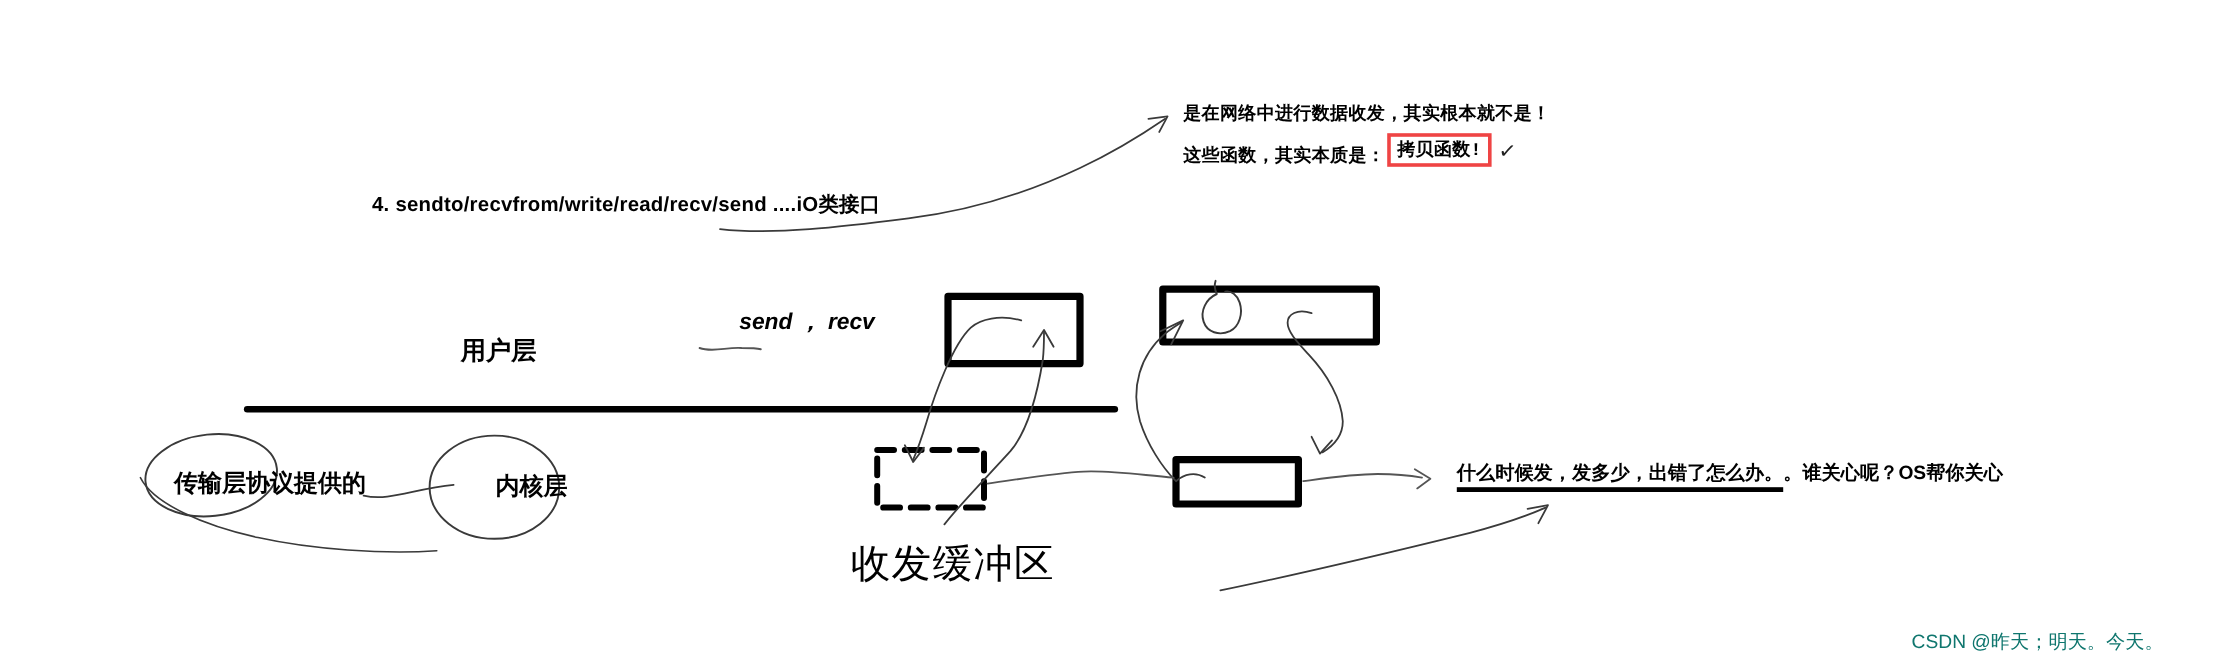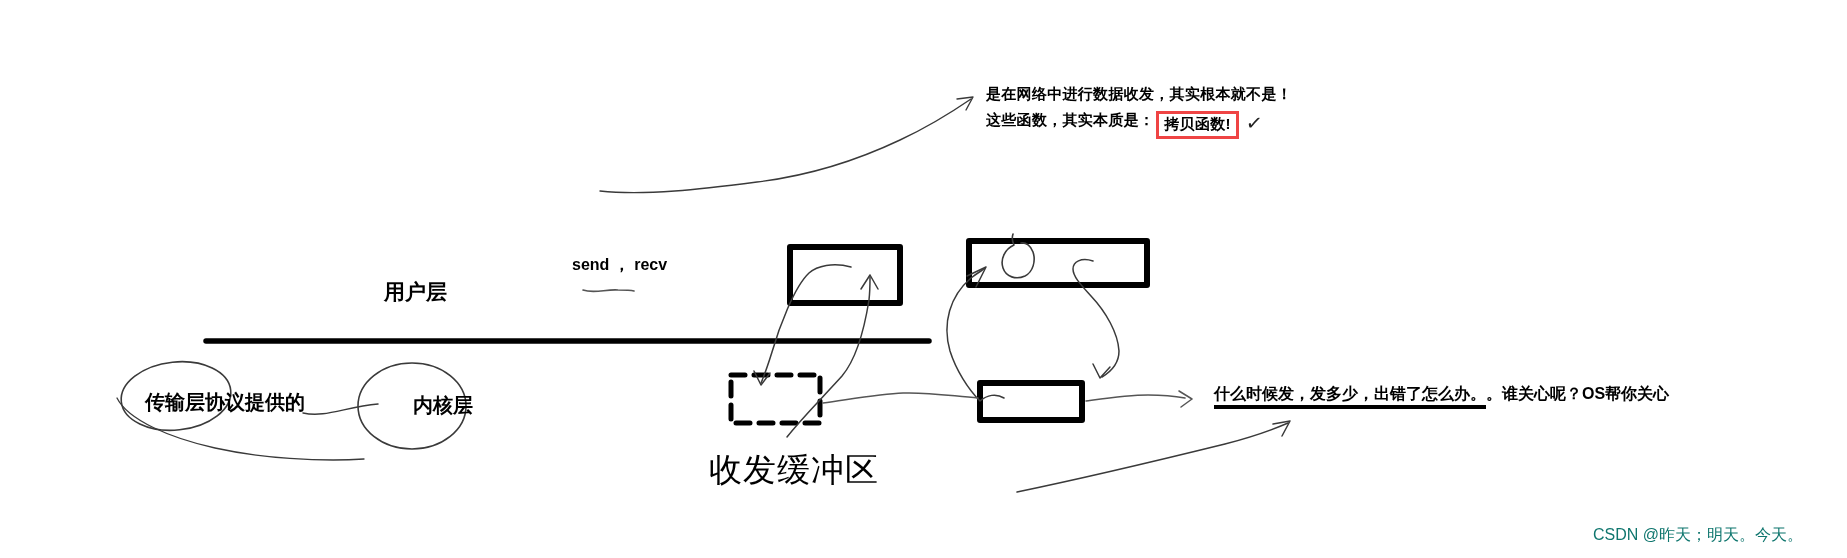--- a/index.html
+++ b/index.html
@@ -4,26 +4,26 @@
 <style>
   html,body{margin:0;padding:0;background:#fff;}
   #stage{
     position:relative;width:1847px;height:558px;background:#ffffff;
     font-family:"Liberation Sans","DejaVu Sans",sans-serif;overflow:hidden;
   }
   #ink{position:absolute;left:0;top:0;width:1847px;height:558px;}
   .txt{position:absolute;color:#000;white-space:nowrap;}
   .b{font-weight:bold;}
   .note-line{font-size:15px;font-weight:bold;letter-spacing:.3px;}
-  #note-line2{display:flex;align-items:flex-start;}
+  #note-line2{display:flex;align-items:flex-end;font-family:Liberation Mono, monospace;}
   .boxed{border:3px solid #ef4444;padding:1px 5px 2px 5px;margin-left:2px;}
   .check{font-size:20px;font-weight:normal;margin-left:7px;transform:rotate(6deg);color:#222;}
   #io-label{left:310px;top:159px;font-size:17px;letter-spacing:.2px;}
   #user-layer-label{left:384px;top:278px;font-size:21px;}
-  #send-recv-label{left:572px;top:255px;font-size:16px;}
+  #send-recv-label{left:616px;top:255px;font-size:19px;font-style:italic;}
   #transport-label{left:145px;top:389px;font-size:20px;}
   #kernel-label{left:381px;top:392px;font-size:20px;margin-left:32px;}
   #buffer-title{left:709px;top:448px;font-size:33px;font-weight:500;letter-spacing:1px;}
   #os-note{left:1214px;top:384px;font-size:16px;}
   #os-note .ul{border-bottom:4px solid #000;padding-bottom:3px;}
   #note-line1{left:986px;top:85px;}
   #note-line2{left:986px;top:111px;}
   #watermark{left:1593px;top:525px;font-size:16px;color:#0f766e;font-weight:normal;}
 </style>
 </head>
@@ -73,20 +73,21 @@
     <path d="M117,398 C128,420 170,438 215,448 C260,458 320,462 364,459" stroke="#3a3a3a" stroke-width="1.3"></path>
   </svg>
 
   <div class="txt note-line" id="note-line1">是在网络中进行数据收发，其实根本就不是！</div>
   <div class="txt note-line" id="note-line2">
     <span>这些函数，其实本质是：</span>
     <span class="boxed">拷贝函数!</span>
     <span class="check">✓</span>
   </div>
 
+  <div class="txt b" id="io-label">4. sendto/recvfrom/write/read/recv/send ....iO类接口</div>
 
   <div class="txt b" id="user-layer-label">用户层</div>
   <div class="txt b" id="send-recv-label">send ，  recv</div>
   <div class="txt b" id="transport-label">传输层协议提供的</div>
   <div class="txt b" id="kernel-label">内核层</div>
 
   <div class="txt" id="buffer-title">收发缓冲区</div>
 
   <div class="txt b" id="os-note">
     <span class="ul">什么时候发，发多少，出错了怎么办。</span><span>。谁关心呢？OS帮你关心</span>

